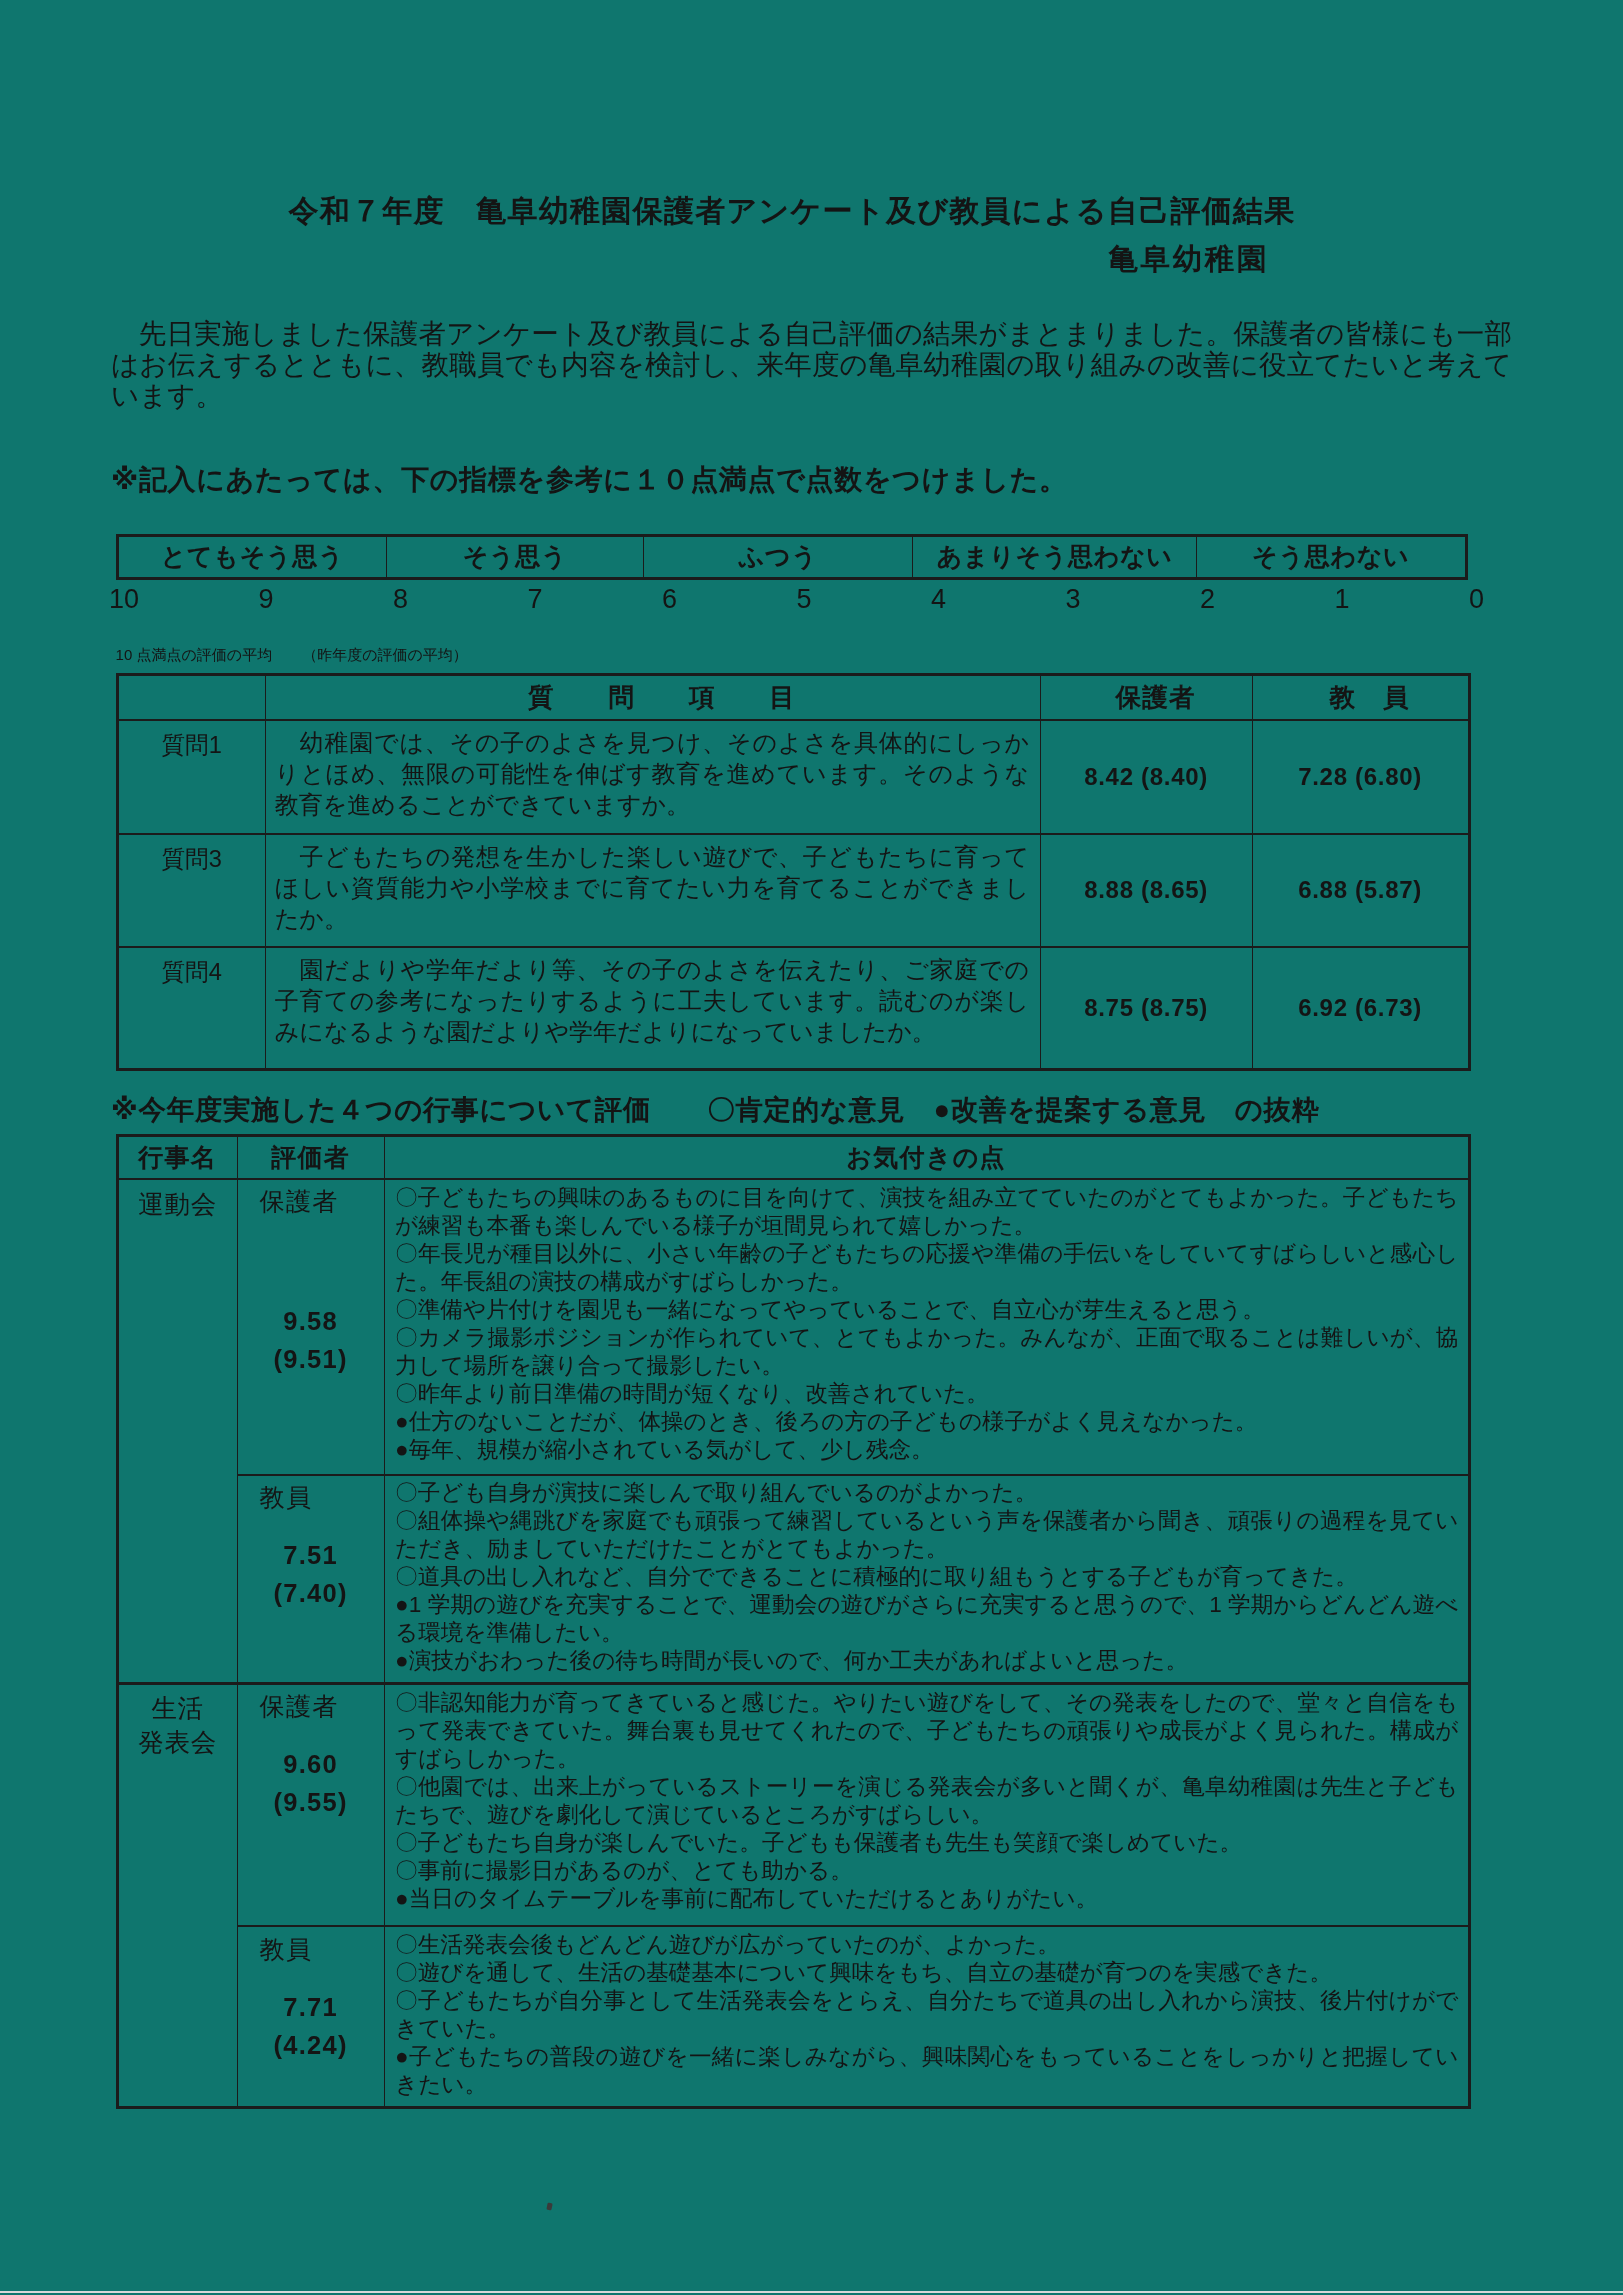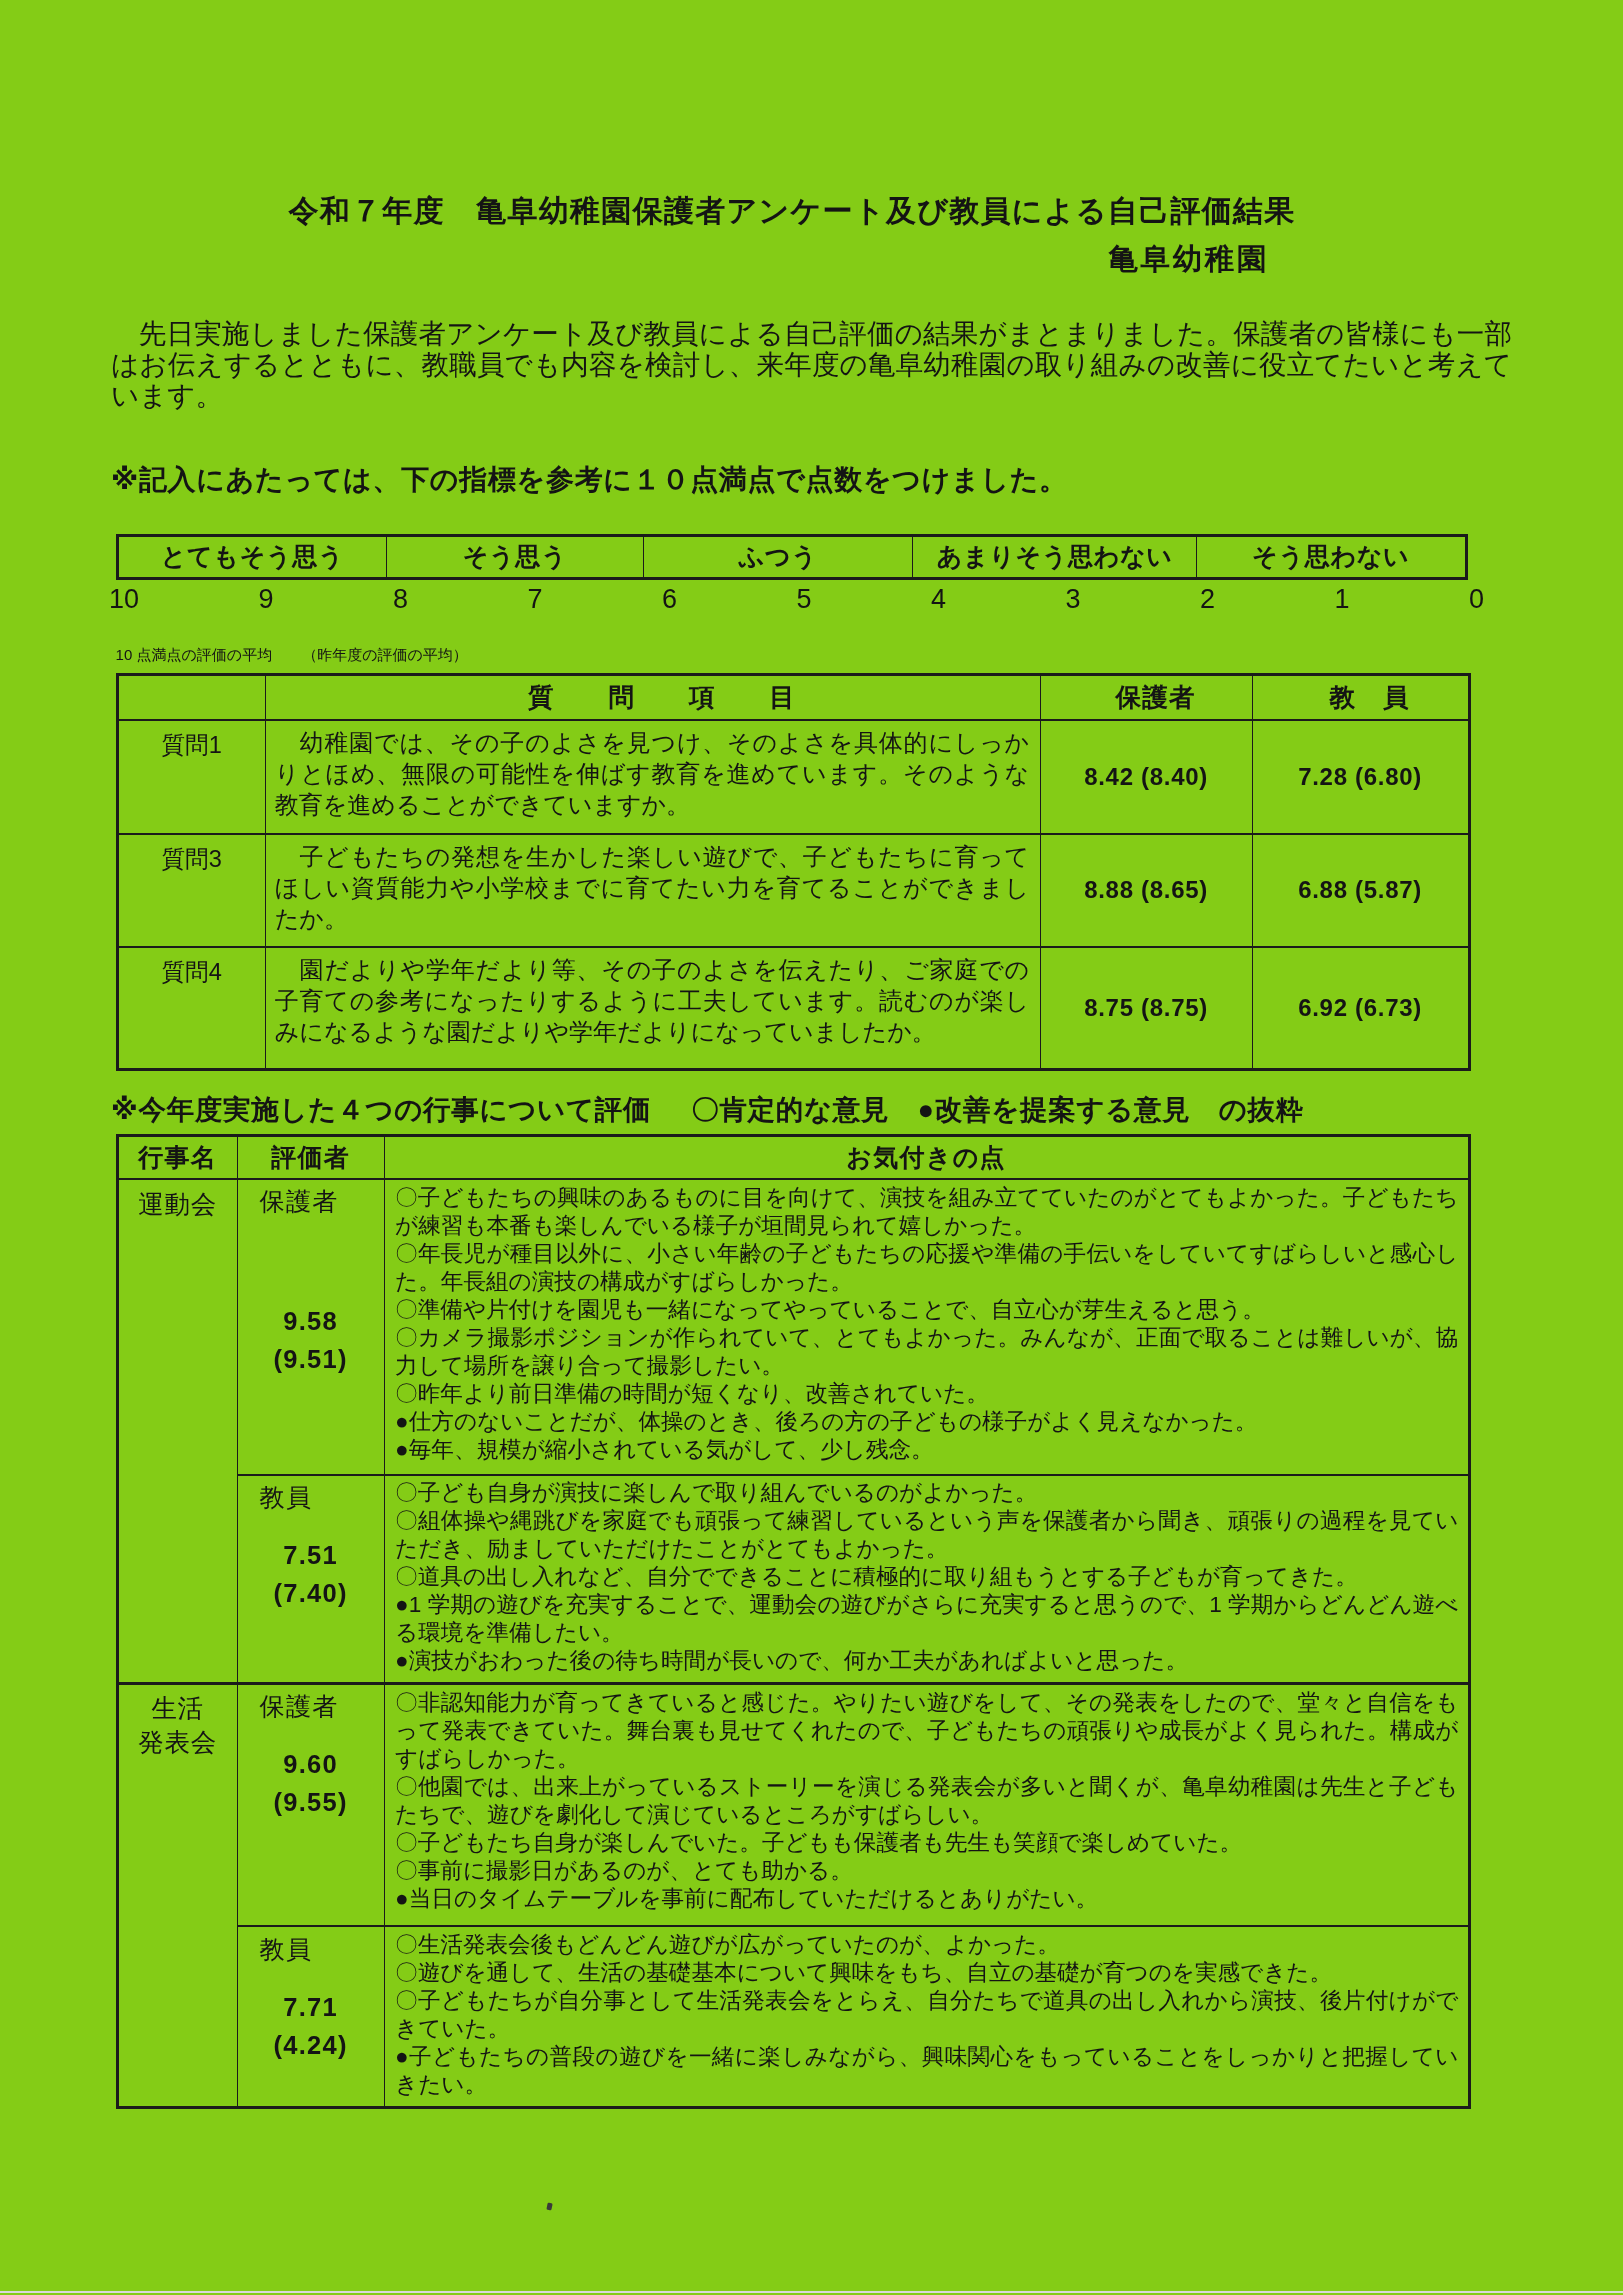--- a/index.html
+++ b/index.html
@@ -1,19 +1,19 @@
 <!DOCTYPE html>
 <html lang="ja" style="font-size:10.5px"><head>
 <meta charset="utf-8">
 <style>
   html,body{margin:0;padding:0;background:#ffffff;}
   .page{
     position:relative;
     width:1623px;height:2295px;
-    background:#84cc16;
+    background:#0f766e;
     overflow:hidden;
     font-family:"Liberation Sans","DejaVu Sans",sans-serif;
     color:#141414;
     -webkit-font-smoothing:antialiased;
   }
   .content{padding:0 111px;}
 
   .doc-title{
     margin-top:191px;
     text-align:center;
@@ -80,21 +80,21 @@
     white-space:nowrap;
   }
   .t1 .h-q1 td{height:99px;}
   .t1 .h-q2 td{height:113px;}
   .t1 .h-q3 td{height:98px;}
   .t1 .h-q4 td{height:107px;}
 
   
   .ev-heading{
     margin-top:21px;
-    display:flex;gap:40px;align-items:baseline;
+    display:flex;gap:56px;align-items:baseline;
     font-size:27.5px;font-weight:900;letter-spacing:0.7px;
   }
   .t2{width:1352px;margin-left:4.6px;margin-top:6.5px;border:3.3px solid #1b1b1b;}
   .t2 td,.t2 th{border:1.3px solid #1b1b1b;}
   .t2 .hrow th{height:39px;font-size:25px;font-weight:600;letter-spacing:1.3px;border-bottom:2.6px solid #1b1b1b;}
   .t2 .ev-name{
     vertical-align:top;text-align:center;padding-top:6.5px;
     font-size:25.5px;font-weight:500;letter-spacing:0.7px;
     white-space:pre-line;line-height:34px;
   }

